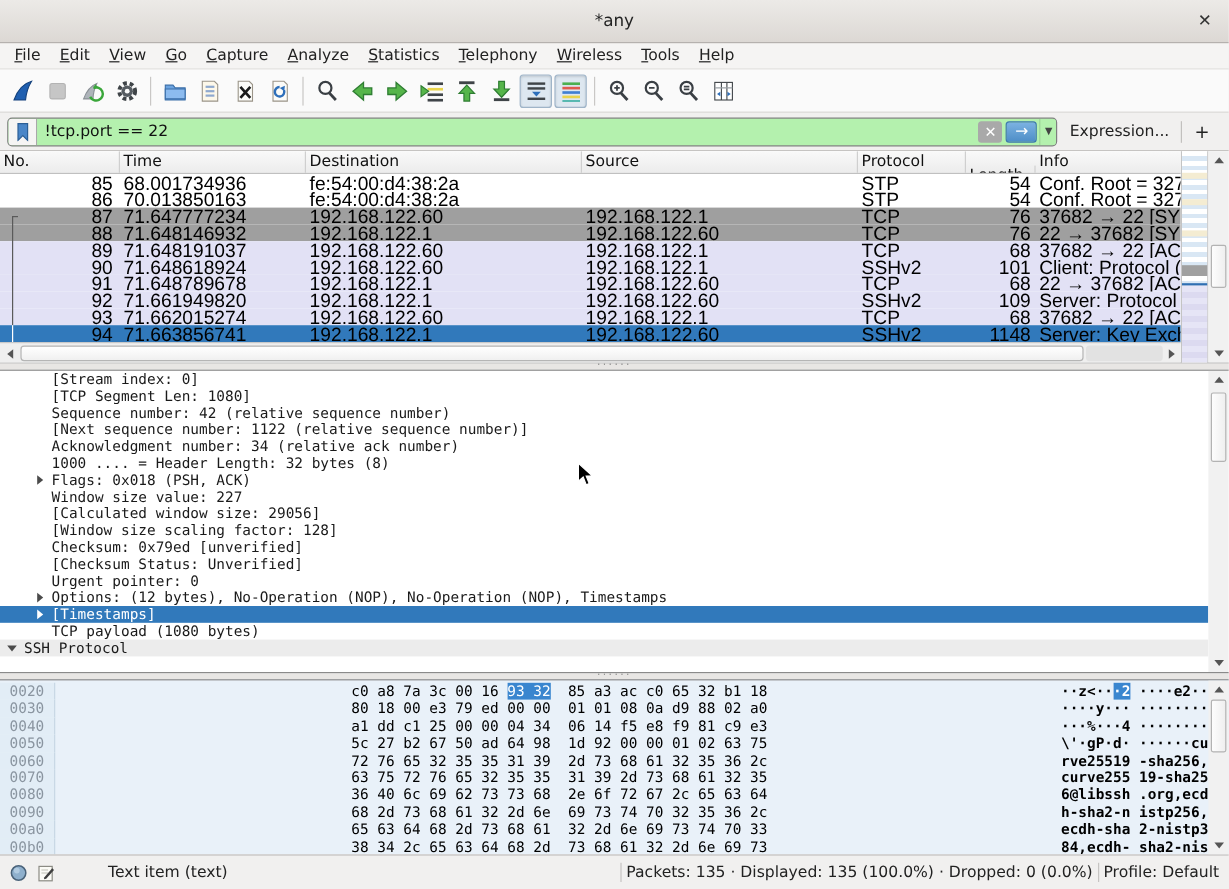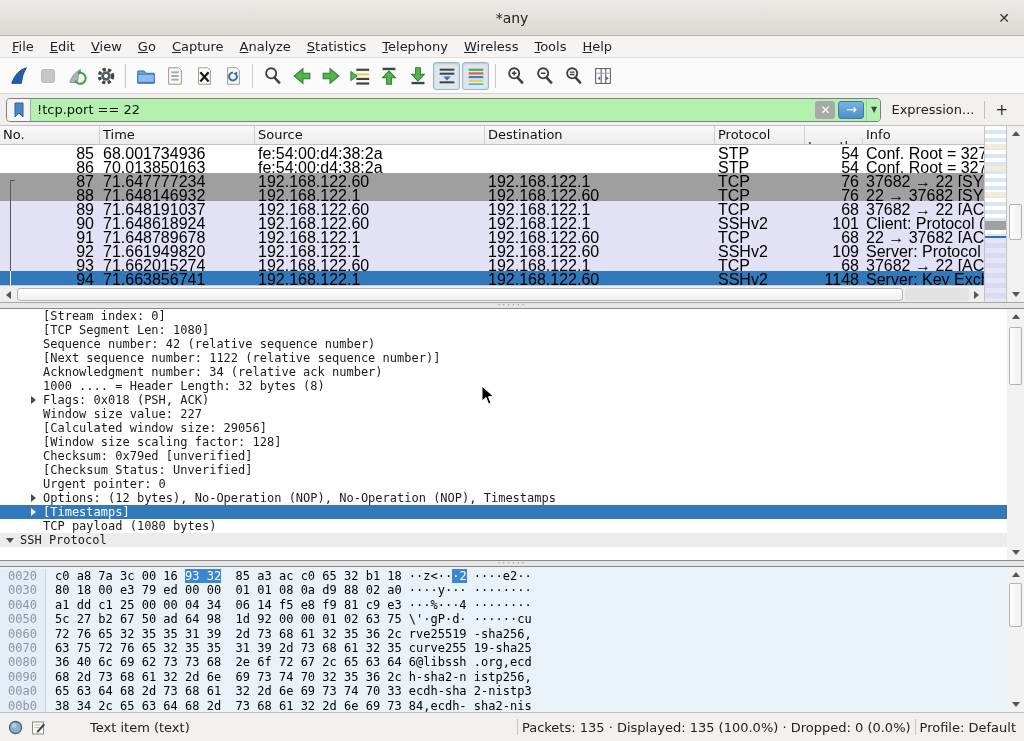--- a/index.html
+++ b/index.html
@@ -100,24 +100,24 @@
   .dline.shade{background:#ececec;}
   .dline.sel{background:var(--sel);color:#fff;}
   .darrow{width:12px;flex:0 0 12px;display:flex;align-items:center;justify-content:center;}
   .darrow.collapsed::before{content:"";width:0;height:0;border-top:4px solid transparent;border-bottom:4px solid transparent;border-left:5px solid #4a4a4a;}
   .darrow.expanded::before{content:"";width:0;height:0;border-left:4px solid transparent;border-right:4px solid transparent;border-top:5px solid #4a4a4a;}
   .dline.sel .darrow.collapsed::before{border-left-color:#fff;}
 
   
   .hexpane{height:146px;flex:0 0 146px;background:var(--hexbg);border-top:1px solid #8a8a8a;display:flex;overflow:hidden;}
   .hex-lines{flex:1;overflow:hidden;font-family:"DejaVu Sans Mono","Liberation Mono",monospace;font-size:12px;padding-top:2px;}
-  .hxrow{height:14.4px;display:flex;white-space:pre;}
+  .hxrow{height:14.4px;display:flex;white-space:pre;justify-content:space-between;}
   .hx-off{width:46px;flex:0 0 46px;color:#8a95a0;padding-left:8px;background:#e2edf6;border-right:1px solid #c9d8e5;}
   .hx-bytes{margin-left:9px;color:#000;}
-  .hx-ascii{margin-left:7px;color:#000;}
+  .hx-ascii{margin-left:7px;color:#000;font-weight:bold;}
   .hx-hl{background:var(--hexsel);color:#fff;}
 
   
   .statusbar{height:29px;flex:0 0 29px;background:#f1f0ef;border-top:1px solid #c2c0be;display:flex;align-items:center;padding:0 8px;}
   .sb-left{display:flex;align-items:center;gap:8px;flex:1;}
   .sb-text{color:#222;}
   .sb-right{display:flex;align-items:center;gap:4px;}
   .sb-sep{width:1px;height:16px;background:#c6c4c2;}
 
   
@@ -352,22 +352,22 @@
     <div class="fexpr">Expression...</div>
     <div class="fsep"></div>
     <div class="fplus">+</div>
   </div>
 
   <div class="plist">
     <div class="plist-main">
       <div class="plist-header" id="plist-header">
           <div class="ph-cell" style="width: 100px;">No.</div>
           <div class="ph-cell" style="width: 155px;">Time</div>
+          <div class="ph-cell" style="width: 230px;">Destination</div>
           <div class="ph-cell" style="width: 230px;">Source</div>
-          <div class="ph-cell" style="width: 230px;">Destination</div>
           <div class="ph-cell" style="width: 90px;">Protocol</div>
           <div class="ph-cell" style="width: 58px; margin-top: 12px;">Length</div>
           <div class="ph-cell last">Info</div>
         </div>
       <div id="plist-rows">
 
       <div class="prow row-white">
             <span class="c-no">85</span>
             <span class="c-time">68.001734936</span>
             <span class="c-src">fe:54:00:d4:38:2a</span>

